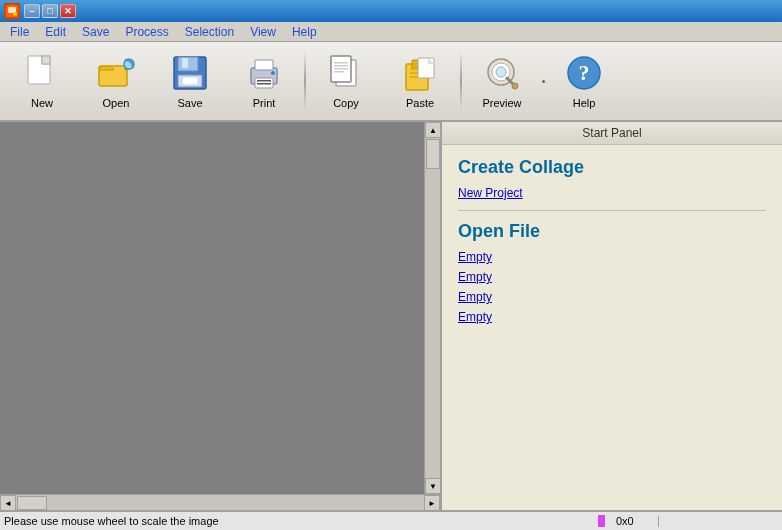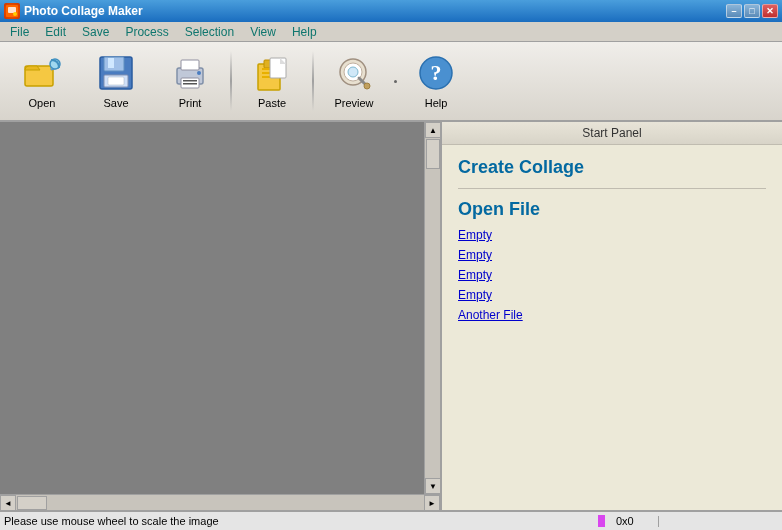--- a/index.html
+++ b/index.html
@@ -40,21 +40,21 @@
       height: 20px;
       display: flex;
       align-items: center;
       padding: 0 2px;
       border-bottom: 1px solid #a0a0a0;
     }
     .menu-item {
       padding: 2px 8px;
       cursor: pointer;
       font-size: 12px;
-      color: #0f766e;
+      color: #1d4ed8;
     }
 
     
     #toolbar {
       background: linear-gradient(to bottom, #f0eeea, #d8d4cc);
       height: 80px;
       display: flex;
       align-items: center;
       padding: 4px 6px;
       border-bottom: 2px solid #a0a0a0;
@@ -210,40 +210,49 @@
 <body>
 
 <div id="title-bar">
   <div class="app-icon">
     <svg width="14" height="14" viewBox="0 0 14 14">
       <rect x="1" y="1" width="12" height="12" rx="1" fill="#ff6600"></rect>
       <rect x="3" y="3" width="8" height="6" rx="1" fill="white" opacity="0.8"></rect>
       <circle cx="10" cy="10" r="2" fill="#ffcc00"></circle>
     </svg>
   </div>
-  <span class="title-text">Photo Collage Maker</span>
   <div class="window-controls">
     <div class="win-btn">–</div>
     <div class="win-btn">□</div>
     <div class="win-btn close">✕</div>
   </div>
 </div>
 
 <div id="menu-bar">
 <div class="menu-item">File</div>
     <div class="menu-item">Edit</div>
     <div class="menu-item">Save</div>
     <div class="menu-item">Process</div>
     <div class="menu-item">Selection</div>
     <div class="menu-item">View</div>
     <div class="menu-item">Help</div>
   </div>
 
 <div id="toolbar">
 
+  <div class="tool-btn">
+    <div class="icon-area">
+      <svg width="36" height="38" viewBox="0 0 36 38">
+        <rect x="4" y="2" width="22" height="28" rx="1" fill="white" stroke="#aaa" stroke-width="1"></rect>
+        <polygon points="18,2 26,10 18,10" fill="#ccc" stroke="#aaa" stroke-width="1"></polygon>
+        <rect x="18" y="2" width="8" height="8" fill="#ddd" stroke="#aaa" stroke-width="1"></rect>
+      </svg>
+    </div>
+    <span class="btn-label">New</span>
+  </div>
 
   <div class="tool-btn">
     <div class="icon-area">
       <svg width="38" height="38" viewBox="0 0 38 38">
         <rect x="2" y="12" width="28" height="20" rx="2" fill="#f5c842" stroke="#c8a000" stroke-width="1.5"></rect>
         <path d="M2 16 Q2 12 6 12 L14 12 L17 16 Z" fill="#e8b820" stroke="#c8a000" stroke-width="1"></path>
         <path d="M28 8 Q34 8 36 14 L28 16 Z" fill="#a0c8f0" stroke="#5090c0" stroke-width="1"></path>
         <ellipse cx="32" cy="10" rx="5" ry="5" fill="#a0d8f0" stroke="#4090c0" stroke-width="1.5"></ellipse>
         <path d="M28 6 Q36 6 36 14" fill="none" stroke="#4090c0" stroke-width="2"></path>
       </svg>
@@ -273,20 +282,33 @@
         <rect x="12" y="26" width="14" height="1.5" fill="#555"></rect>
         <rect x="12" y="29" width="14" height="1.5" fill="#555"></rect>
         <circle cx="28" cy="19" r="2" fill="#4a7cc0"></circle>
       </svg>
     </div>
     <span class="btn-label">Print</span>
   </div>
 
   <div class="toolbar-sep"></div>
 
+  <div class="tool-btn">
+    <div class="icon-area">
+      <svg width="36" height="38" viewBox="0 0 36 38">
+        <rect x="8" y="6" width="20" height="26" rx="1" fill="white" stroke="#aaa" stroke-width="1.5"></rect>
+        <rect x="3" y="2" width="20" height="26" rx="1" fill="white" stroke="#888" stroke-width="1.5"></rect>
+        <rect x="6" y="8" width="14" height="1.5" fill="#ccc"></rect>
+        <rect x="6" y="11" width="14" height="1.5" fill="#ccc"></rect>
+        <rect x="6" y="14" width="14" height="1.5" fill="#ccc"></rect>
+        <rect x="6" y="17" width="10" height="1.5" fill="#ccc"></rect>
+      </svg>
+    </div>
+    <span class="btn-label">Copy</span>
+  </div>
 
   <div class="tool-btn">
     <div class="icon-area">
       <svg width="36" height="38" viewBox="0 0 36 38">
 
         <rect x="4" y="10" width="22" height="26" rx="1" fill="#f5c842" stroke="#c8a000" stroke-width="1.5"></rect>
         <rect x="10" y="6" width="10" height="8" rx="1" fill="#e0b020" stroke="#c09000" stroke-width="1"></rect>
         <rect x="8" y="14" width="18" height="2" fill="#e8b000"></rect>
         <rect x="8" y="18" width="18" height="2" fill="#e8b000"></rect>
         <rect x="8" y="22" width="14" height="2" fill="#e8b000"></rect>
@@ -348,28 +370,28 @@
         <div style="width:30px;height:14px;background:#d4d0c8;border:1px solid #a0a0a0;margin:1px;"></div>
       </div>
       <div class="scroll-arrow" style="width:16px;height:16px;border:1px solid #a0a0a0;display:flex;align-items:center;justify-content:center;font-size:8px;cursor:pointer;">►</div>
     </div>
   </div>
 
   <div id="right-panel">
     <div id="panel-title">Start Panel</div>
     <div id="panel-content">
       <div class="panel-section-title">Create Collage</div>
+      <a class="panel-link">New Project</a>
       <div class="panel-divider"></div>
       <div class="panel-section-title">Open File</div>
       <div id="open-links">
           <a class="panel-link">Empty</a>
           <a class="panel-link">Empty</a>
           <a class="panel-link">Empty</a>
           <a class="panel-link">Empty</a>
-          <a class="panel-link">Another File</a>
         </div>
     </div>
   </div>
 </div>
 
 <div id="status-bar">
   <span class="status-main">Please use mouse wheel to scale the image</span>
   <span class="status-coord">0x0</span>
   <span class="status-right">&nbsp;</span>
 </div>

